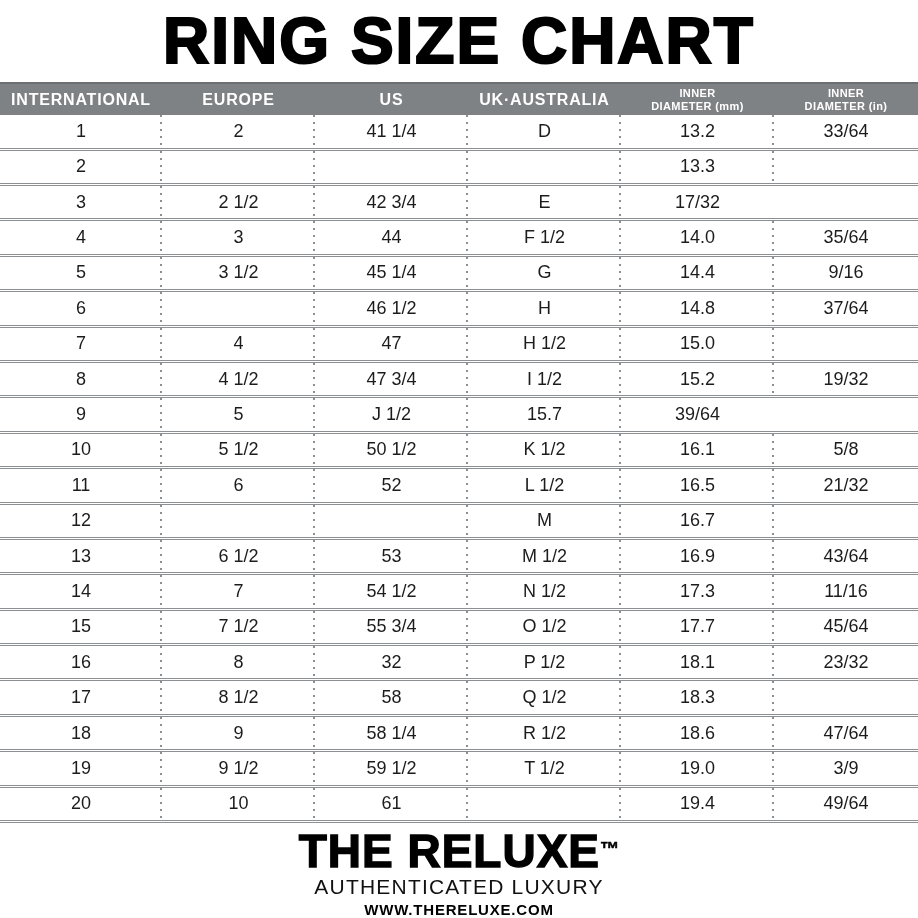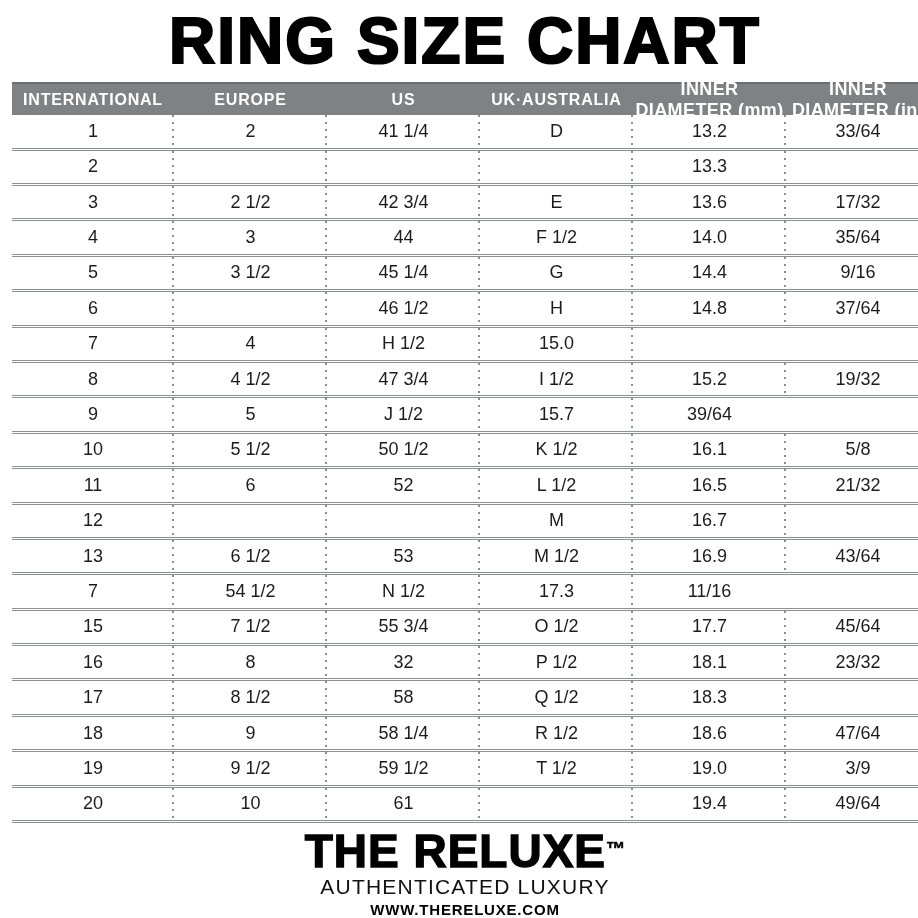--- a/index.html
+++ b/index.html
@@ -3,21 +3,21 @@
 <meta charset="utf-8">
 <style>
   * { margin:0; padding:0; box-sizing:border-box; }
   html,body { width:918px; height:918px; }
   body {
     background:#ffffff;
     font-family:"Liberation Sans", sans-serif;
     color:#1b1b1b;
     overflow:hidden;
   }
-  .page { width:918px; height:918px; display:flex; flex-direction:column;padding-left:12px; }
+  .page { width:918px; height:918px; display:flex; flex-direction:column; }
 
   
   .title-wrap { height:88px; display:flex; align-items:center; justify-content:center; }
   .title {
     font-size:64px;
     font-weight:bold;
     letter-spacing:2px;
     -webkit-text-stroke:2.2px #000;
     white-space:nowrap;
     color:#000;
@@ -35,21 +35,21 @@
   .hcell {
     display:flex; align-items:center; justify-content:center;
     height:100%;
     font-weight:bold;
     font-size:16px;
     letter-spacing:0.8px;
     text-align:center;
     flex-shrink:0;
   }
   .hcell.small {
-    font-size:18px;
+    font-size:11px;
     line-height:1.15;
     letter-spacing:0.4px;
     white-space:pre-line;
   }
 
   
   .tbody { flex-shrink:0; }
   .trow {
     display:flex;
     height:35.4px;
@@ -141,21 +141,20 @@
         <div class="tcell dotted"></div>
         <div class="tcell dotted"></div>
         <div class="tcell dotted">13.3</div>
         <div class="tcell"></div>
       </div>
       <div class="trow">
         <div class="tcell dotted">3</div>
         <div class="tcell dotted">2 1/2</div>
         <div class="tcell dotted">42 3/4</div>
         <div class="tcell dotted">E</div>
-        <div class="tcell dotted">13.6</div>
         <div class="tcell">17/32</div>
       </div>
       <div class="trow">
         <div class="tcell dotted">4</div>
         <div class="tcell dotted">3</div>
         <div class="tcell dotted">44</div>
         <div class="tcell dotted">F 1/2</div>
         <div class="tcell dotted">14.0</div>
         <div class="tcell">35/64</div>
       </div>
@@ -171,20 +170,21 @@
         <div class="tcell dotted">6</div>
         <div class="tcell dotted"></div>
         <div class="tcell dotted">46 1/2</div>
         <div class="tcell dotted">H</div>
         <div class="tcell dotted">14.8</div>
         <div class="tcell">37/64</div>
       </div>
       <div class="trow">
         <div class="tcell dotted">7</div>
         <div class="tcell dotted">4</div>
+        <div class="tcell dotted">47</div>
         <div class="tcell dotted">H 1/2</div>
         <div class="tcell dotted">15.0</div>
         <div class="tcell"></div>
       </div>
       <div class="trow">
         <div class="tcell dotted">8</div>
         <div class="tcell dotted">4 1/2</div>
         <div class="tcell dotted">47 3/4</div>
         <div class="tcell dotted">I 1/2</div>
         <div class="tcell dotted">15.2</div>
@@ -223,20 +223,21 @@
       </div>
       <div class="trow">
         <div class="tcell dotted">13</div>
         <div class="tcell dotted">6 1/2</div>
         <div class="tcell dotted">53</div>
         <div class="tcell dotted">M 1/2</div>
         <div class="tcell dotted">16.9</div>
         <div class="tcell">43/64</div>
       </div>
       <div class="trow">
+        <div class="tcell dotted">14</div>
         <div class="tcell dotted">7</div>
         <div class="tcell dotted">54 1/2</div>
         <div class="tcell dotted">N 1/2</div>
         <div class="tcell dotted">17.3</div>
         <div class="tcell">11/16</div>
       </div>
       <div class="trow">
         <div class="tcell dotted">15</div>
         <div class="tcell dotted">7 1/2</div>
         <div class="tcell dotted">55 3/4</div>

